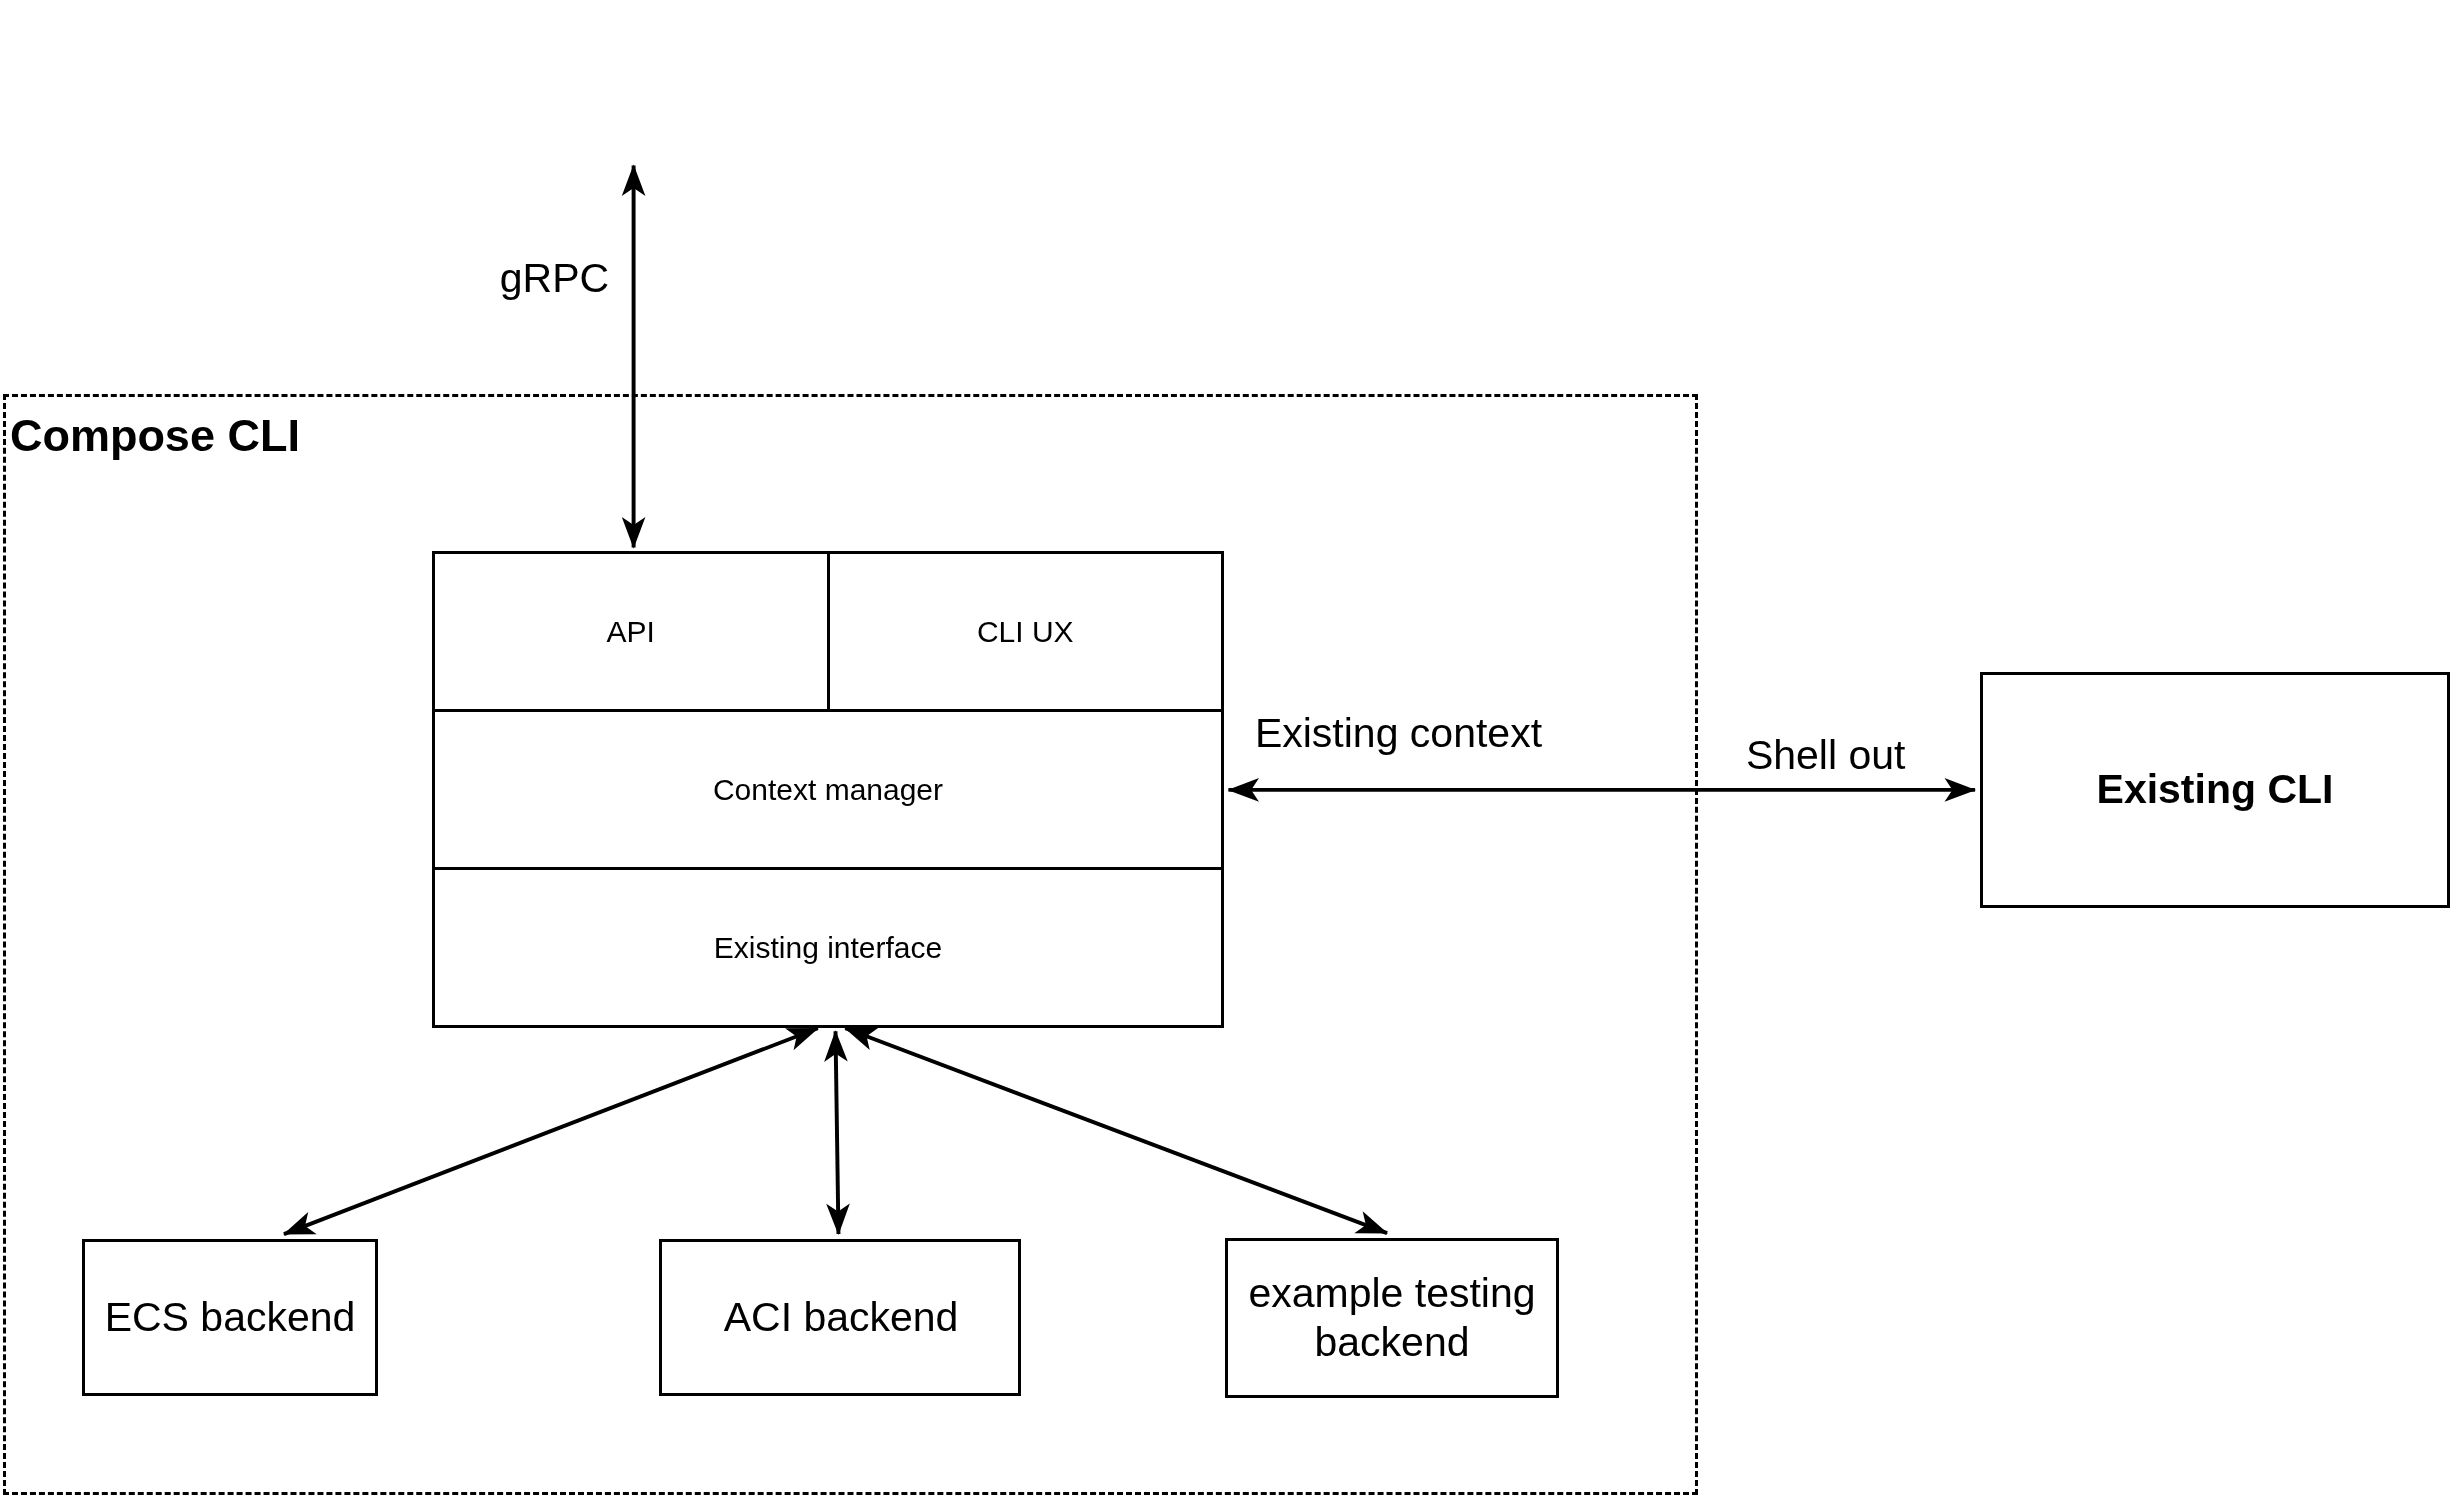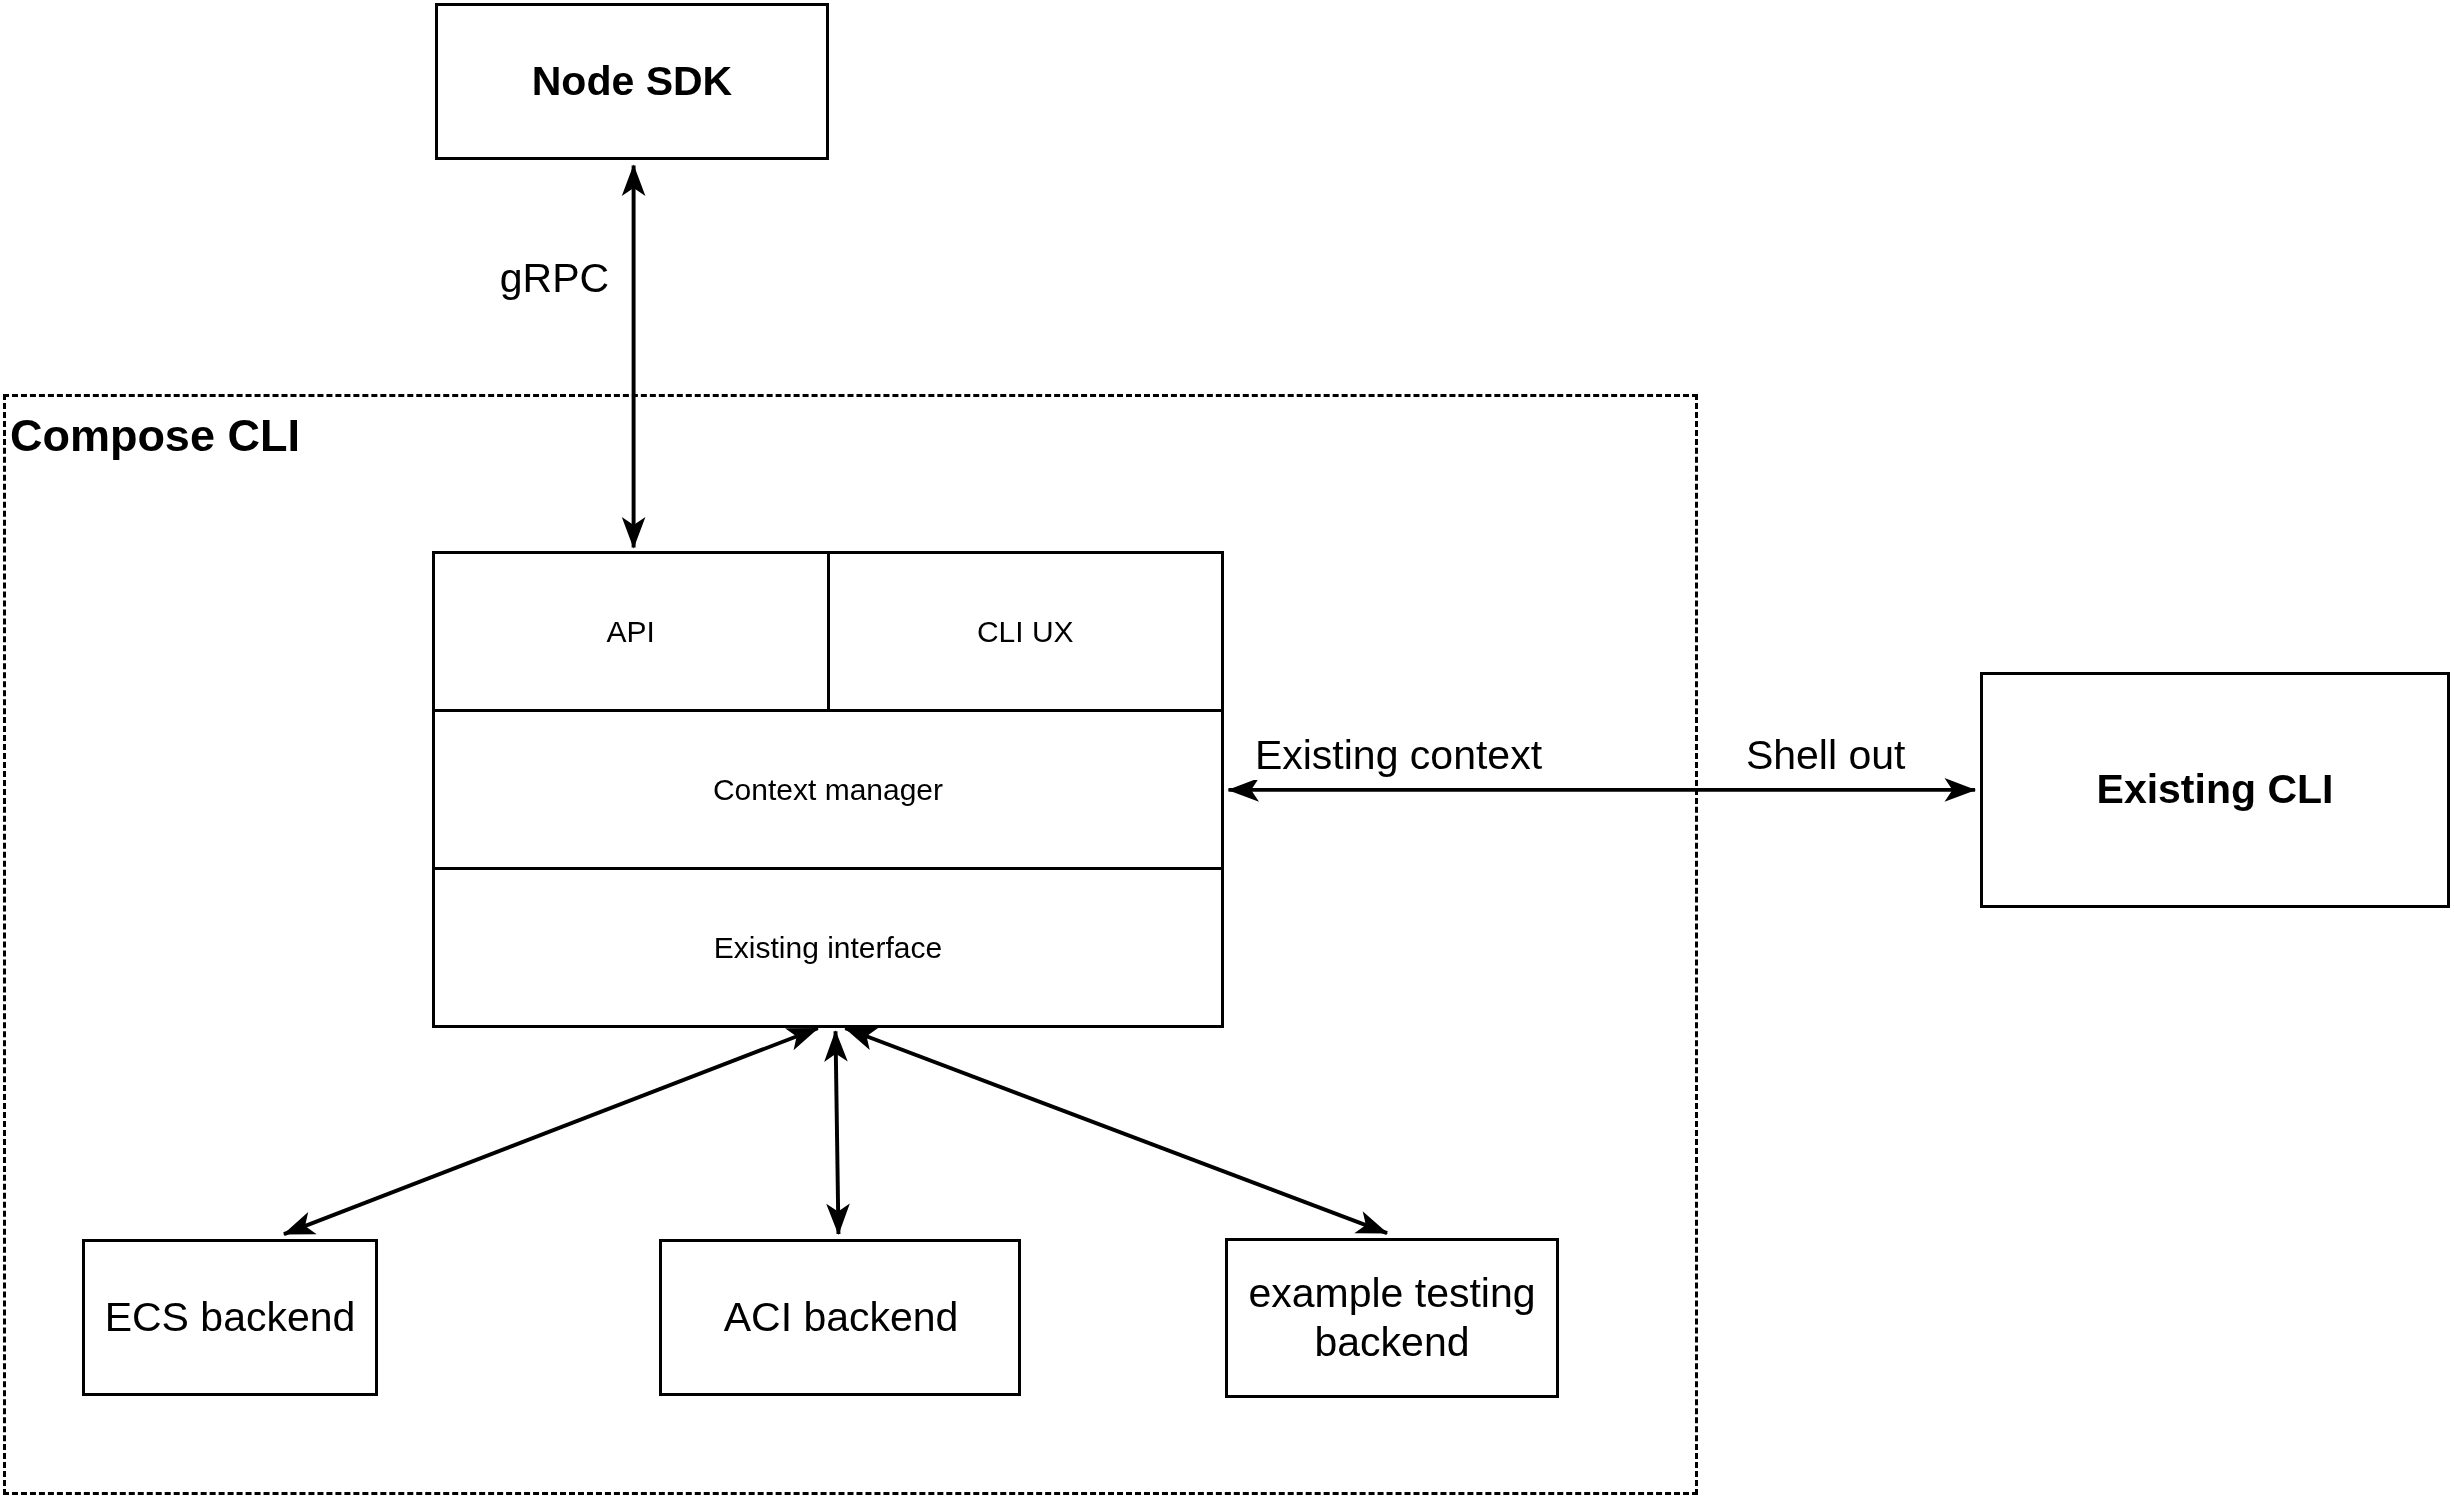--- a/index.html
+++ b/index.html
@@ -100,23 +100,20 @@
     <line x1="643" y1="168" x2="643" y2="556" marker-start="url(#ah)" marker-end="url(#ah)"></line>
     <line x1="1247" y1="802" x2="2005" y2="802" marker-start="url(#ah)" marker-end="url(#ah)"></line>
     <line x1="830" y1="1044" x2="288" y2="1253" marker-start="url(#ah)" marker-end="url(#ah)"></line>
     <line x1="848" y1="1047" x2="851" y2="1253" marker-start="url(#ah)" marker-end="url(#ah)"></line>
     <line x1="858" y1="1044" x2="1408" y2="1252" marker-start="url(#ah)" marker-end="url(#ah)"></line>
   </svg>
 
   <div class="group-box" style="left:3px; top:394px; width:1695px; height:1101px;"></div>
   <div class="group-label" style="left:9.9px; top:410px;">Compose CLI</div>
 
-  <div class="box bold" style="left:435px; top:3px; width:394px; height:157px;">
-    <span>Node SDK</span>
-  </div>
 
   <div class="stack" style="left:432px; top:551px; width:792px; height:477px;">
     <div class="stack-row">
       <div class="cell">
         <span>API</span>
       </div>
       <div class="cell">
         <span>CLI UX</span>
       </div>
     </div>
@@ -136,17 +133,17 @@
   </div>
   <div class="box" style="left:1225px; top:1238px; width:334px; height:160px;">
     <span>example testing backend</span>
   </div>
 
   <div class="box bold" style="left:1980px; top:672px; width:470px; height:236px;">
     <span>Existing CLI</span>
   </div>
 
   <div class="edge-label" style="right:1842px; top:254px;">gRPC</div>
-  <div class="edge-label" style="left:1251px; top:731px;">Existing context</div>
+  <div class="edge-label" style="left:1251px; top:709px;">Existing context</div>
   <div class="edge-label" style="left:1742px; top:731px;">Shell out</div>
 
 </div>
 
 
 </body></html>

